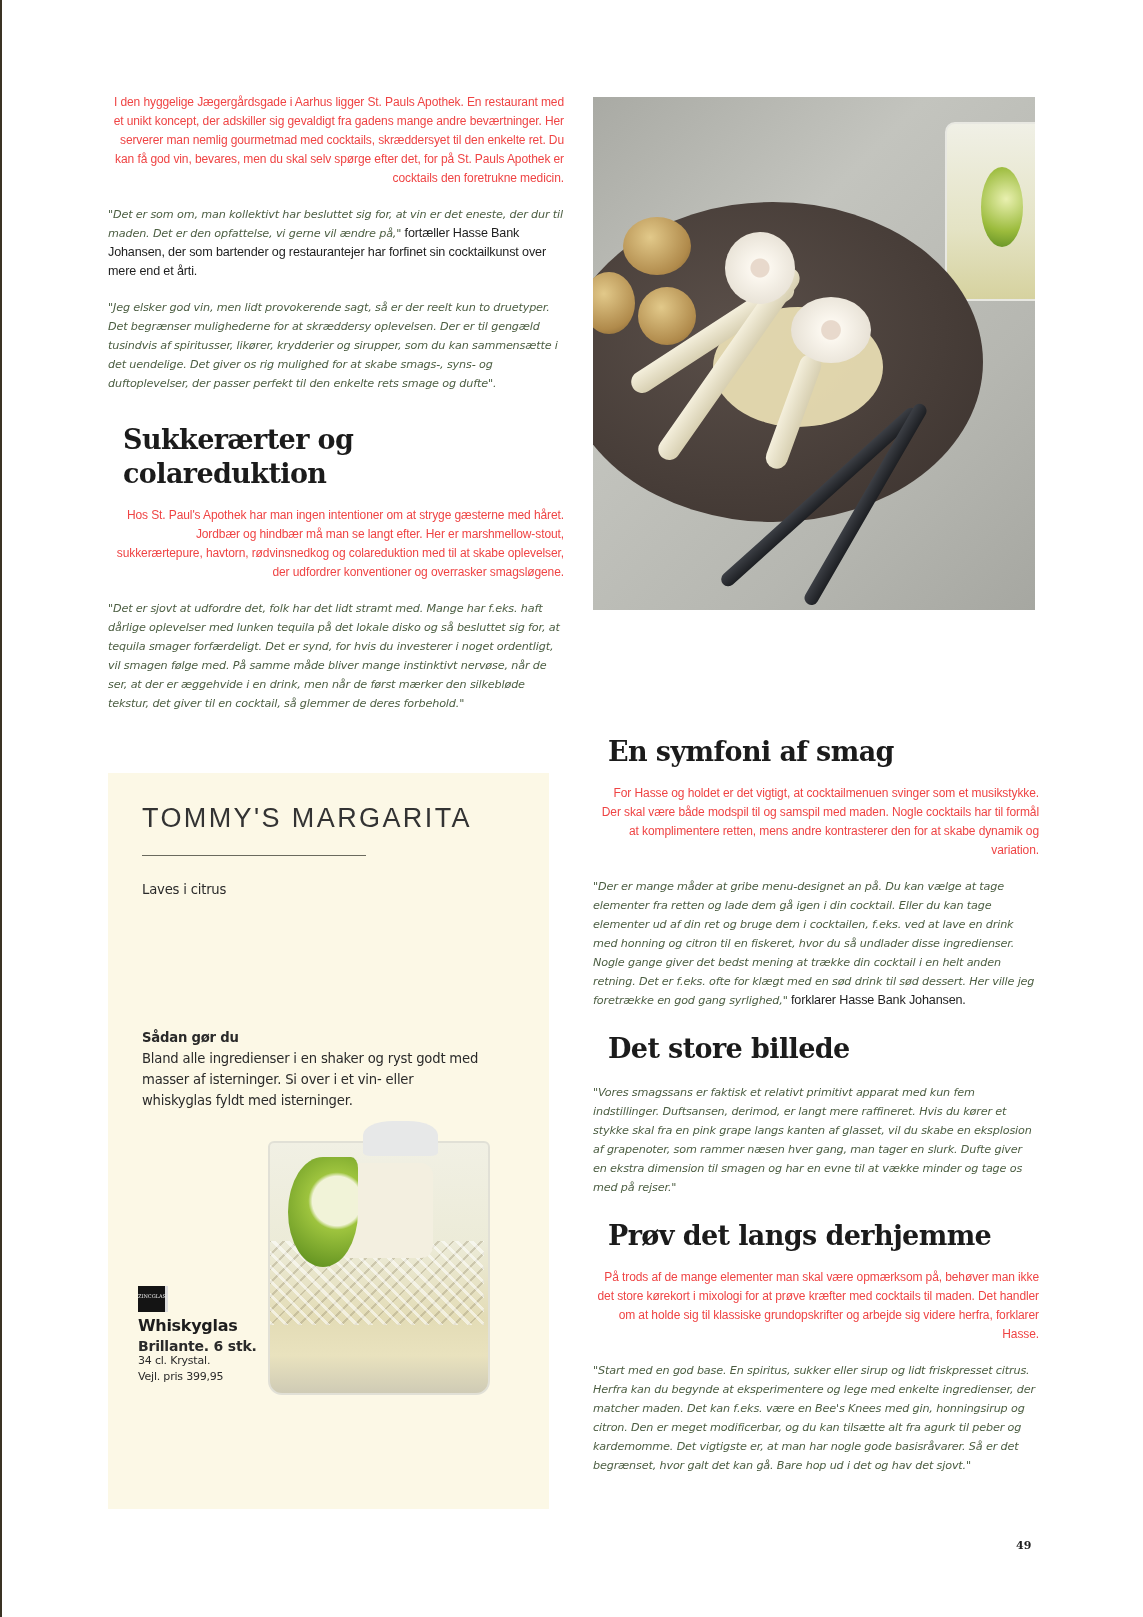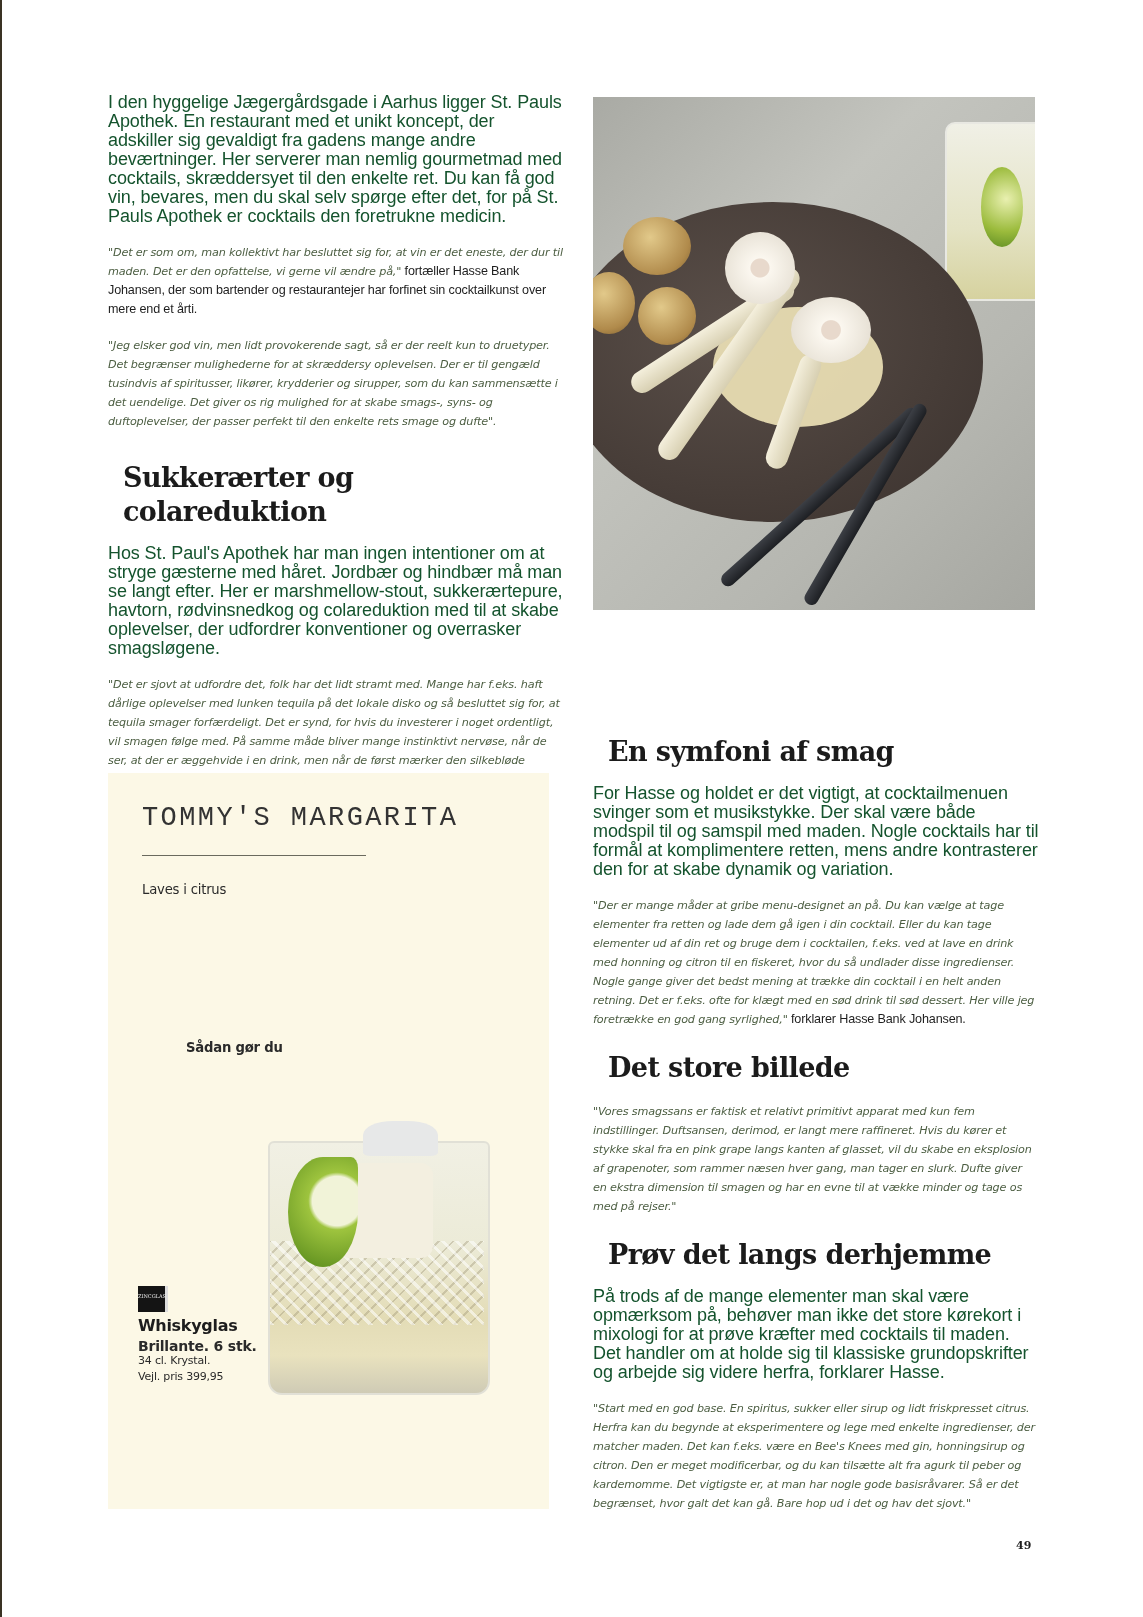--- a/index.html
+++ b/index.html
@@ -4,22 +4,22 @@
 <style>
   html, body { margin: 0; padding: 0; }
   body {
     width: 1143px; height: 1617px; background: #ffffff; position: relative;
     overflow: hidden; font-family: "Liberation Sans", sans-serif; color: #222;
   }
   .page-edge { position: absolute; left: 0; top: 0; width: 2px; height: 1617px; background: #3a3224; }
   .col { position: absolute; }
   p { margin: 0; }
   .body-text {
-    font-family: "Liberation Sans", sans-serif; font-size: 18px; line-height: 19px;
-    color: #14532d; letter-spacing: -0.1px;
+    font-family: "Liberation Sans", sans-serif; font-size: 12px; line-height: 19px;
+    color: #ef4444; letter-spacing: -0.1px; text-align: right;
   }
   .quote {
     font-family: "DejaVu Sans", sans-serif; font-style: italic; font-size: 11.2px;
     line-height: 19px; color: #4c5e42; letter-spacing: -0.15px;
   }
   .quote .tail { font-family: "Liberation Sans", sans-serif; font-style: normal; color: #1e1e1e; font-size: 12.6px; }
   h2 {
     margin: 15px; font-family: "DejaVu Serif", serif; font-weight: bold; color: #1b1b1b;
     font-size: 27px; letter-spacing: -0.6px; line-height: 34px;
   }
@@ -37,21 +37,21 @@
   .sauce { position: absolute; border-radius: 50%; background: #efe4b8; opacity: 0.9; }
   .utensil { position: absolute; height: 14px; border-radius: 7px; background: linear-gradient(#3c3f45, #1d1f23); transform-origin: left center; }
   .glass-top { position: absolute; left: 352px; top: 25px; width: 110px; height: 175px; border-radius: 10px;
     background: linear-gradient(#f0f0e6, #e4e3c4 60%, #d6d29f); border: 2px solid #e8e8e2; }
   .lime { position: absolute; border-radius: 50%; background: radial-gradient(circle at 60% 40%, #e9f0b0, #9bbb3c 60%, #5b8a22); }
   
   .recipe {
     position: absolute; left: 108px; top: 773px; width: 441px; height: 736px; background: #fcf8e6;
   }
   .recipe-title {
-    position: absolute; left: 34px; top: 30px; font-family: Liberation Mono, monospace; font-weight: 300;
+    position: absolute; left: 34px; top: 30px; font-family: Liberation Sans, sans-serif; font-weight: 300;
     font-size: 27px; letter-spacing: 2.4px; color: #333; font-weight: normal;
   }
   .recipe-rule { position: absolute; left: 34px; top: 82px; width: 224px; height: 1px; background: #6a6a5e; }
   .recipe-text { font-family: "DejaVu Sans", sans-serif; font-size: 13.2px; line-height: 21px; color: #2a2a2a; letter-spacing: -0.2px; }
   .recipe-head { font-weight: bold; }
   .r-block { position: absolute; left: 34px; }
   .cocktail {
     position: absolute; left: 160px; top: 348px; width: 218px; height: 276px;
   }
   .cocktail .body {
@@ -121,22 +121,23 @@
 
   <h2 style="margin-top:22px;">Prøv det langs derhjemme</h2>
   <p class="body-text" style="margin-top:4px;">På trods af de mange elementer man skal være opmærksom på, behøver man ikke det store kørekort i mixologi for at prøve kræfter med cocktails til maden. Det handler om at holde sig til klassiske grundopskrifter og arbejde sig videre herfra, forklarer Hasse.</p>
   <p class="quote" style="margin-top:17px;">"Start med en god base. En spiritus, sukker eller sirup og lidt friskpresset citrus. Herfra kan du begynde at eksperimentere og lege med enkelte ingredienser, der matcher maden. Det kan f.eks. være en Bee's Knees med gin, honningsirup og citron. Den er meget modificerbar, og du kan tilsætte alt fra agurk til peber og kardemomme. Det vigtigste er, at man har nogle gode basisråvarer. Så er det begrænset, hvor galt det kan gå. Bare hop ud i det og hav det sjovt."</p>
 </div>
 
 <div class="recipe">
   <div class="recipe-title">TOMMY'S MARGARITA</div>
   <div class="recipe-rule"></div>
   <div class="r-block recipe-text" style="top:106px;">Laves i citrus</div>
-  <div class="r-block recipe-text" style="top:264px; width:340px;margin-left:44px;">
+  <div class="r-block recipe-text" style="top:254px; width:340px;">
     <div class="recipe-head">Sådan gør du</div>
+    <div>Bland alle ingredienser i en shaker og ryst godt med masser af isterninger. Si over i et vin- eller whiskyglas fyldt med isterninger.</div>
   </div>
 
   <div class="cocktail">
     <div class="body"></div>
     <div class="diamonds"></div>
     <div class="ice2"></div>
     <div class="ice"></div>
     <div class="wedge"></div>
   </div>
 

